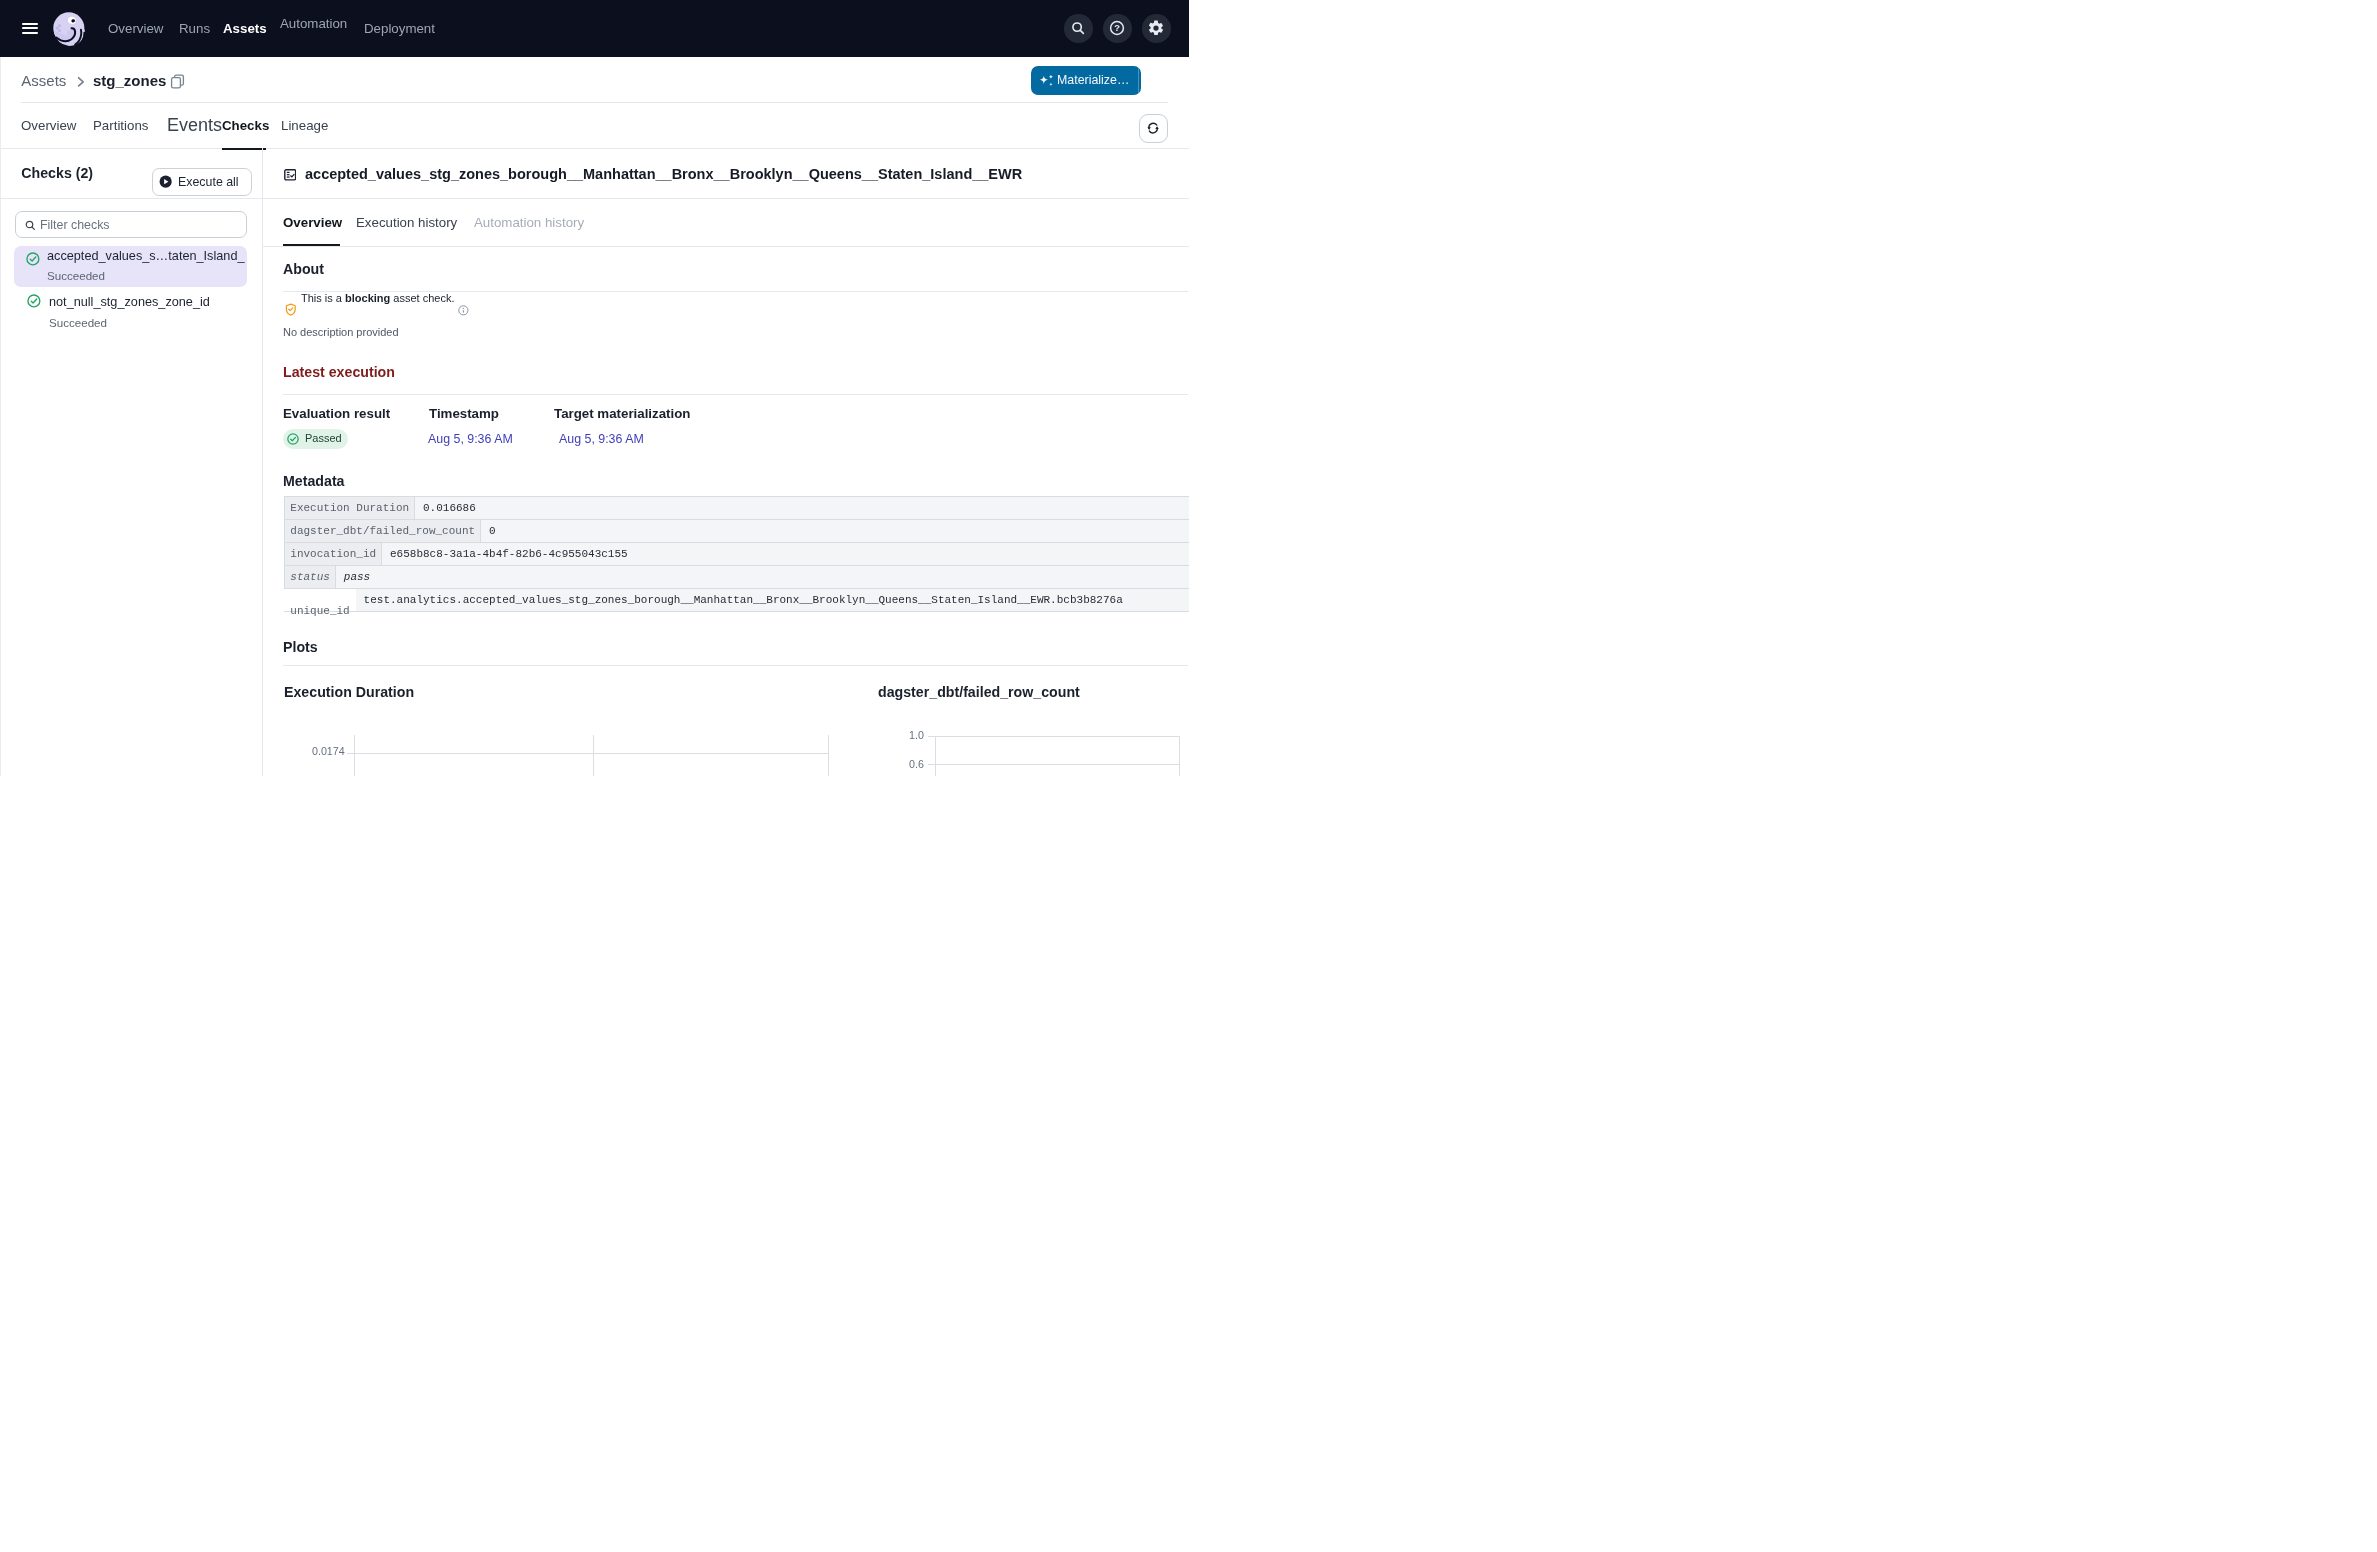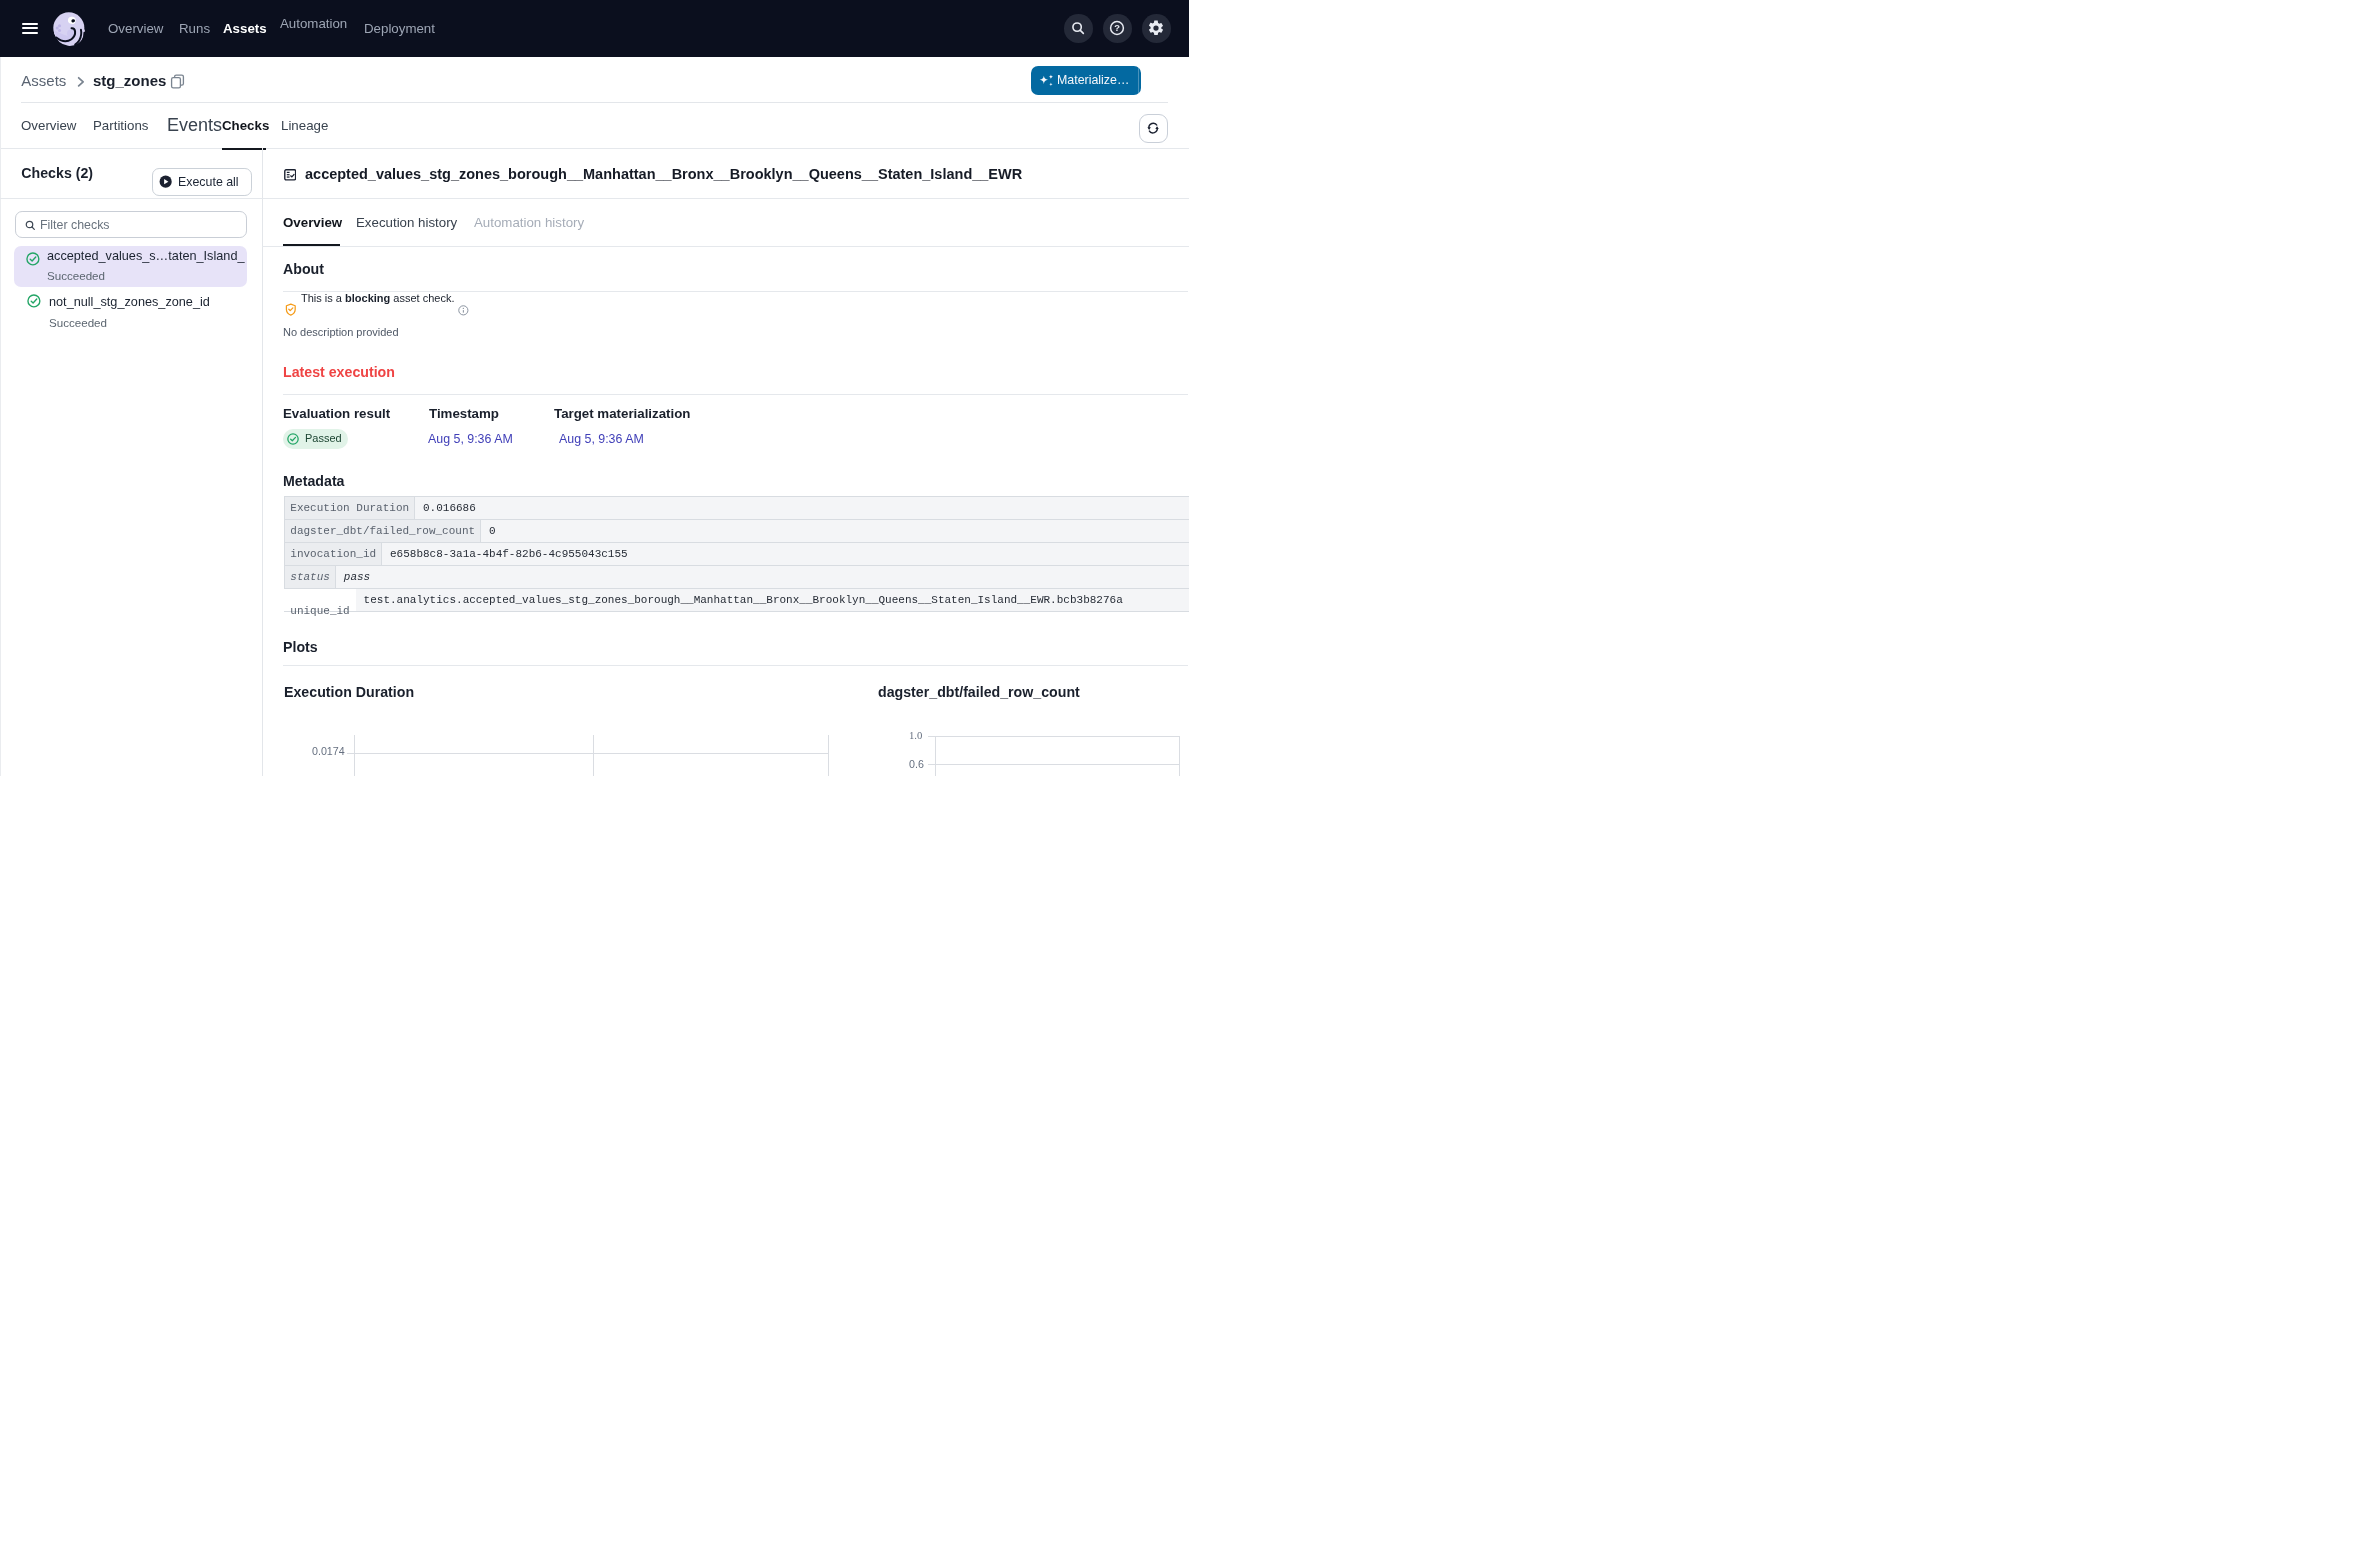--- a/index.html
+++ b/index.html
@@ -161,21 +161,21 @@
     <path d="M4.6,7.3 L6.3,9 L9.5,5.6" stroke="#F59B18" stroke-width="1.5" stroke-linecap="round" stroke-linejoin="round"></path>
   </svg>
   <div class="ct" style="left:301px;top:299px;font-size:11px;color:#1B212C;">This is a <b>blocking</b> asset check.</div>
   <svg class="abs" style="left:458px;top:305px;" width="10.7" height="10.7" viewBox="0 0 14 14" fill="none">
     <circle cx="7" cy="7" r="6" stroke="#818B98" stroke-width="1.2"></circle>
     <circle cx="7" cy="4.4" r="0.9" fill="#818B98"></circle>
     <line x1="7" y1="6.7" x2="7" y2="10" stroke="#818B98" stroke-width="1.3"></line>
   </svg>
   <div class="ct" style="left:283px;top:333px;font-size:11px;color:#4F5866;">No description provided</div>
 
-  <div class="ct" style="left:283px;top:373px;font-size:14.2px;font-weight:bold;color:#ef4444;">Latest execution</div>
+  <div class="ct" style="left:283px;top:373px;font-size:14.2px;font-weight:bold;color:#7f1d1d;">Latest execution</div>
   <div class="hline" style="left:283px;top:394px;width:905px;"></div>
   <div class="ct" style="left:283px;top:414px;font-size:13.3px;font-weight:bold;color:#1A202C;">Evaluation result</div>
   <div class="ct" style="left:429px;top:414px;font-size:13.3px;font-weight:bold;color:#1A202C;">Timestamp</div>
   <div class="ct" style="left:554px;top:414px;font-size:13.3px;font-weight:bold;color:#1A202C;">Target materialization</div>
 
   <div class="abs" style="left:283px;top:429px;width:65px;height:20px;border-radius:10.2px;background:#E1F3E8;"></div>
   <svg class="abs" style="left:287px;top:433px;" width="12" height="12" viewBox="0 0 16 16" fill="none">
     <circle cx="8" cy="8" r="6.9" stroke="#23A566" stroke-width="1.7"></circle>
     <path d="M4.9,8.3 L7.1,10.4 L11.3,5.9" stroke="#23A566" stroke-width="1.7" stroke-linecap="round" stroke-linejoin="round"></path>
   </svg>
@@ -211,21 +211,21 @@
   <div class="hline" style="left:283px;top:665px;width:905px;"></div>
   <div class="ct" style="left:284px;top:693px;font-size:14.2px;font-weight:bold;color:#1A202C;">Execution Duration</div>
   <div class="ct" style="left:878px;top:693px;font-size:14.2px;font-weight:bold;color:#1A202C;">dagster_dbt/failed_row_count</div>
 
   <div class="ct" style="left:312px;top:751px;font-size:10.7px;color:#667080;">0.0174</div>
   <div class="hline" style="left:347px;top:753px;width:481px;background:#DADDE2;"></div>
   <div class="vline" style="left:354px;top:735px;height:41px;background:#DADDE2;"></div>
   <div class="vline" style="left:593px;top:735px;height:41px;background:#DADDE2;"></div>
   <div class="vline" style="left:828px;top:735px;height:41px;background:#DADDE2;"></div>
 
-  <div class="ct" style="left:909px;top:735px;font-size:10.7px;color:#667080;font-family:Liberation Serif, serif;">1.0</div>
+  <div class="ct" style="left:909px;top:735px;font-size:10.7px;color:#667080;">1.0</div>
   <div class="ct" style="left:909px;top:764px;font-size:10.7px;color:#667080;">0.6</div>
   <div class="hline" style="left:928px;top:736px;width:251px;background:#DADDE2;"></div>
   <div class="hline" style="left:928px;top:764px;width:251px;background:#DADDE2;"></div>
   <div class="vline" style="left:935px;top:736px;height:40px;background:#DADDE2;"></div>
   <div class="vline" style="left:1179px;top:736px;height:40px;background:#DADDE2;"></div>
 
 </div>
 
 
 </body></html>

